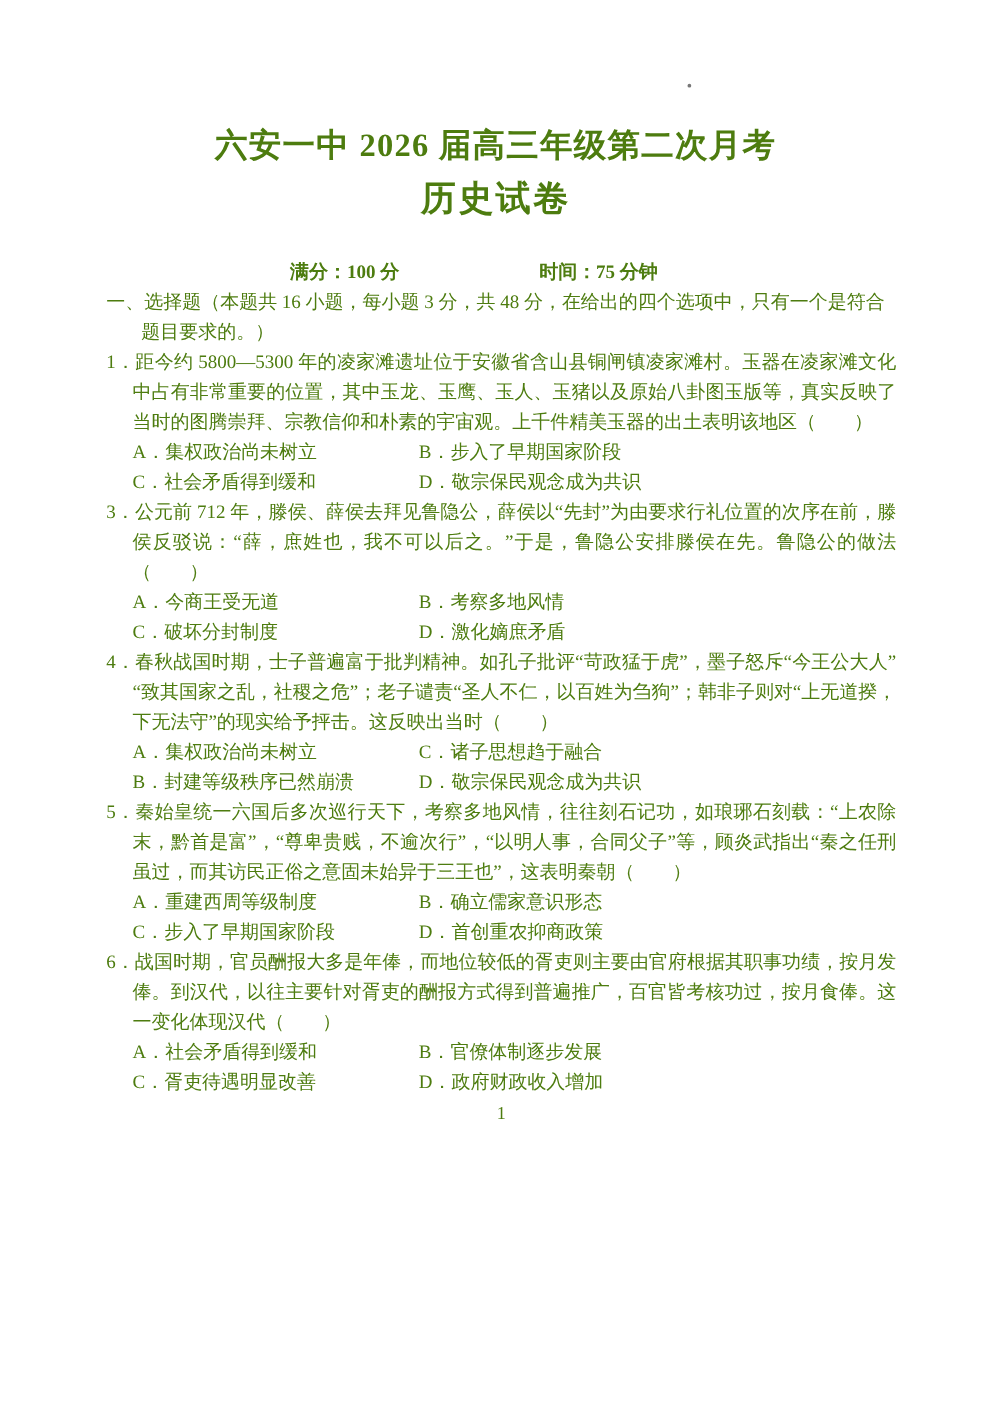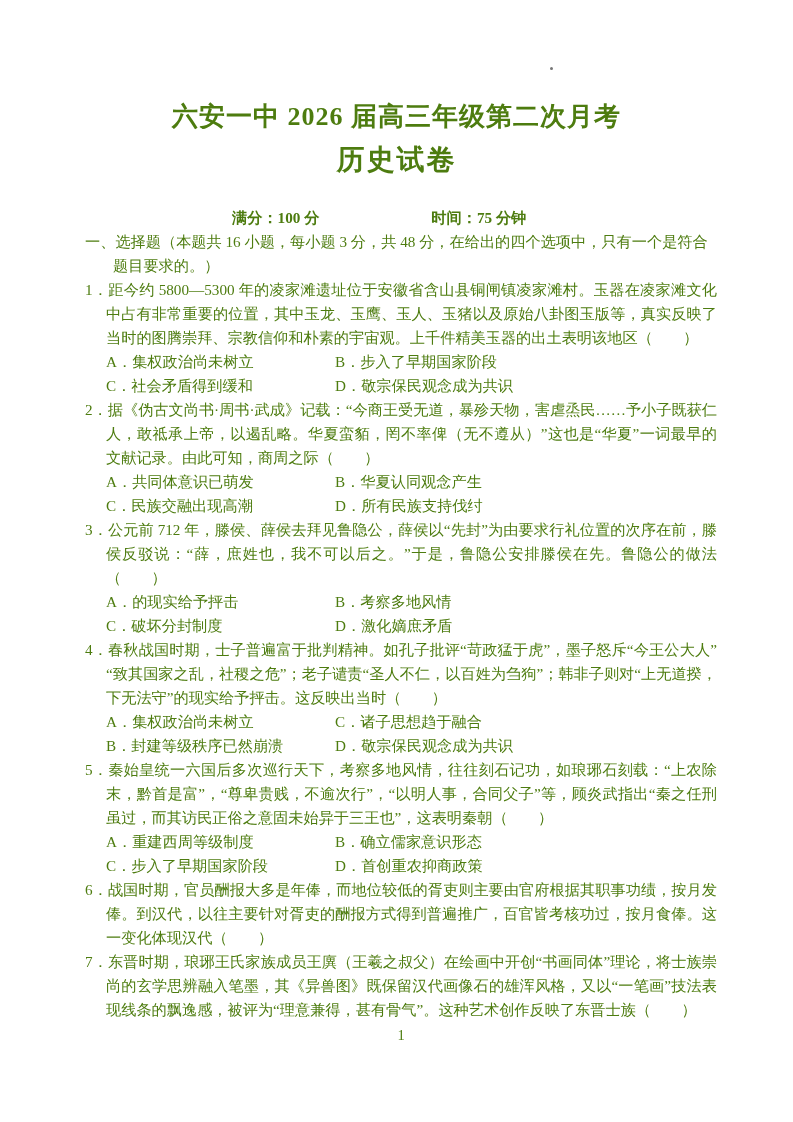--- a/index.html
+++ b/index.html
@@ -98,34 +98,25 @@
     <div class="question">
       <p class="stem"><span>1．</span><span>距今约 5800—5300 年的凌家滩遗址位于安徽省含山县铜闸镇凌家滩村。玉器在凌家滩文化中占有非常重要的位置，其中玉龙、玉鹰、玉人、玉猪以及原始八卦图玉版等，真实反映了当时的图腾崇拜、宗教信仰和朴素的宇宙观。上千件精美玉器的出土表明该地区（　　）</span></p>
       <div class="options">
         <div class="option">A．集权政治尚未树立</div>
         <div class="option">B．步入了早期国家阶段</div>
         <div class="option">C．社会矛盾得到缓和</div>
         <div class="option">D．敬宗保民观念成为共识</div>
       </div>
     </div>
 
-    <div class="question">
-      <p class="stem"><span>2．</span><span>据《伪古文尚书·周书·武成》记载：“今商王受无道，暴殄天物，害虐烝民……予小子既获仁人，敢祗承上帝，以遏乱略。华夏蛮貊，罔不率俾（无不遵从）”这也是“华夏”一词最早的文献记录。由此可知，商周之际（　　）</span></p>
-      <div class="options">
-        <div class="option">A．共同体意识已萌发</div>
-        <div class="option">B．华夏认同观念产生</div>
-        <div class="option">C．民族交融出现高潮</div>
-        <div class="option">D．所有民族支持伐纣</div>
-      </div>
-    </div>
 
     <div class="question">
       <p class="stem"><span>3．</span><span>公元前 712 年，滕侯、薛侯去拜见鲁隐公，薛侯以“先封”为由要求行礼位置的次序在前，滕侯反驳说：“薛，庶姓也，我不可以后之。”于是，鲁隐公安排滕侯在先。鲁隐公的做法（　　）</span></p>
       <div class="options">
-        <div class="option">A．的现实给予抨击</div>
+        <div class="option">A．今商王受无道</div>
         <div class="option">B．考察多地风情</div>
         <div class="option">C．破坏分封制度</div>
         <div class="option">D．激化嫡庶矛盾</div>
       </div>
     </div>
 
     <div class="question">
       <p class="stem"><span>4．</span><span>春秋战国时期，士子普遍富于批判精神。如孔子批评“苛政猛于虎”，墨子怒斥“今王公大人”“致其国家之乱，社稷之危”；老子谴责“圣人不仁，以百姓为刍狗”；韩非子则对“上无道揆，下无法守”的现实给予抨击。这反映出当时（　　）</span></p>
       <div class="options">
         <div class="option">A．集权政治尚未树立</div>
@@ -140,21 +131,24 @@
       <div class="options">
         <div class="option">A．重建西周等级制度</div>
         <div class="option">B．确立儒家意识形态</div>
         <div class="option">C．步入了早期国家阶段</div>
         <div class="option">D．首创重农抑商政策</div>
       </div>
     </div>
 
     <div class="question">
       <p class="stem"><span>6．</span><span>战国时期，官员酬报大多是年俸，而地位较低的胥吏则主要由官府根据其职事功绩，按月发俸。到汉代，以往主要针对胥吏的酬报方式得到普遍推广，百官皆考核功过，按月食俸。这一变化体现汉代（　　）</span></p>
+      <div class="options">
+        <div class="option">A．社会矛盾得到缓和</div>
+        <div class="option">B．官僚体制逐步发展</div>
+        <div class="option">C．胥吏待遇明显改善</div>
+        <div class="option">D．政府财政收入增加</div>
+      </div>
     </div>
 
-    <div class="question">
-      <p class="stem"><span>7．</span><span>东晋时期，琅琊王氏家族成员王廙（王羲之叔父）在绘画中开创“书画同体”理论，将士族崇尚的玄学思辨融入笔墨，其《异兽图》既保留汉代画像石的雄浑风格，又以“一笔画”技法表现线条的飘逸感，被评为“理意兼得，甚有骨气”。这种艺术创作反映了东晋士族（　　）</span></p>
-    </div>
 
     <div class="page-number">1</div>
   </div>
 </div>
 
 </body></html>

